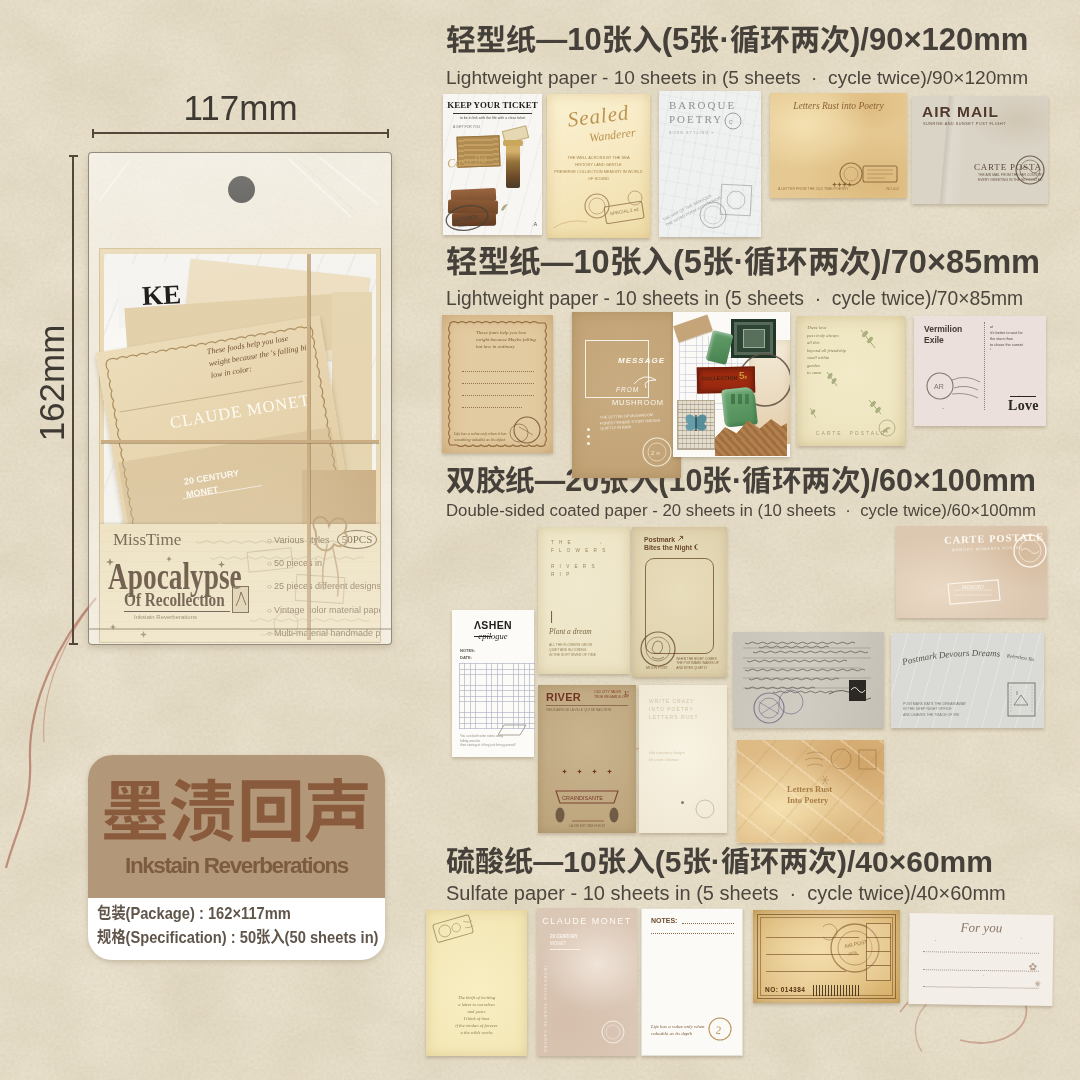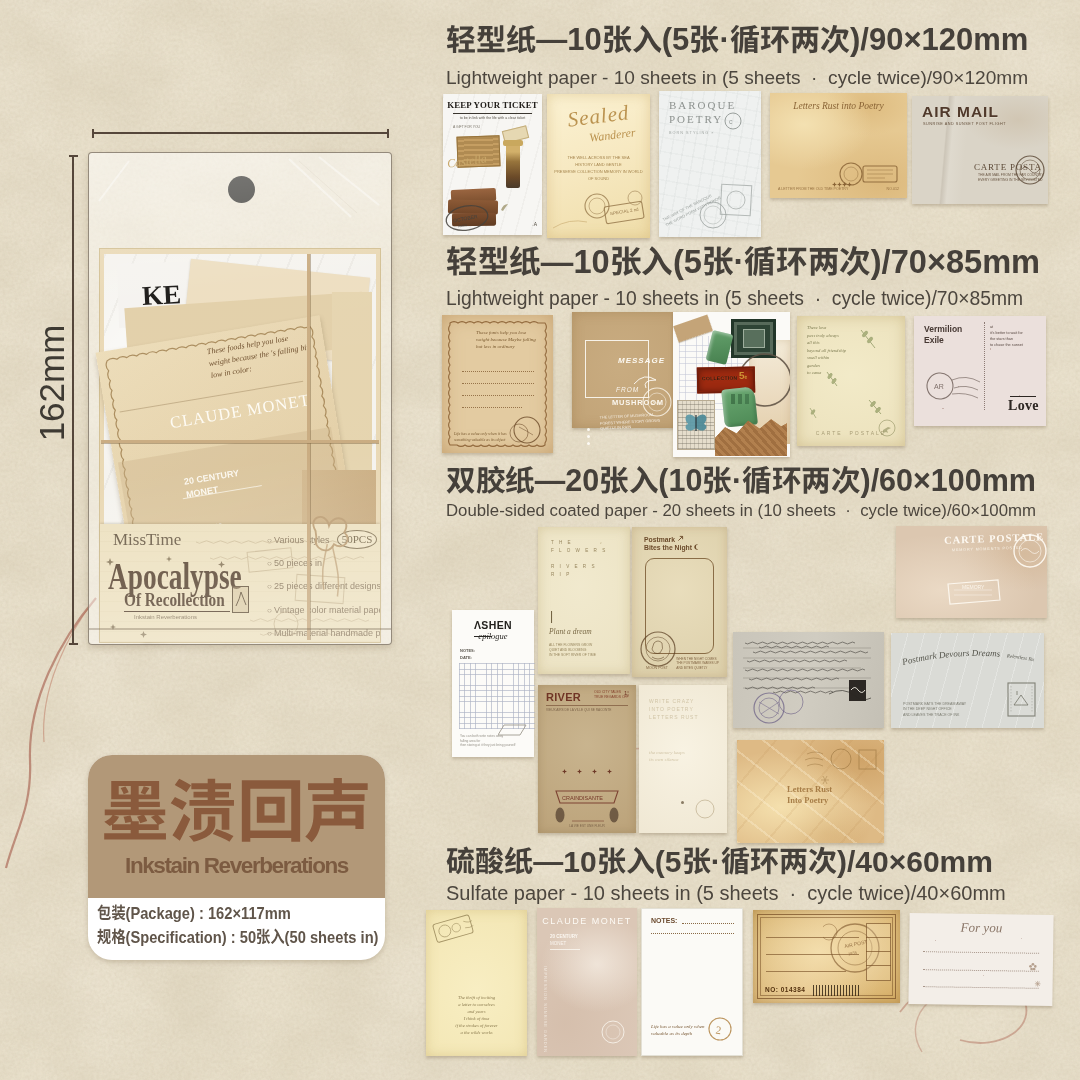--- a/index.html
+++ b/index.html
@@ -58,20 +58,21 @@
 <rect width="1080" height="1080" filter="url(#fib)" opacity="0.7"></rect>
 <rect width="1080" height="1080" filter="url(#grain)" opacity="0.45"></rect>
 
 <path d="M96,598 C60,640 28,700 30,760 C32,808 16,830 6,868" fill="none" stroke="#a45847" stroke-width="2.2" opacity="0.6"></path>
 <path d="M96,598 C66,636 40,690 44,742" fill="none" stroke="#b86a55" stroke-width="1.2" opacity="0.45"></path>
 
 <path d="M900,1012 C930,970 1000,960 1022,996 C1040,1026 1000,1052 960,1040" fill="none" stroke="#a45847" stroke-width="1.8" opacity="0.4"></path>
 <path d="M922,1052 C902,1020 930,986 972,988 M610,756 C640,742 676,748 690,768" fill="none" stroke="#a45847" stroke-width="1.4" opacity="0.32"></path>
 </svg>
 
+<div class="abs" style="left:92px;top:88px;width:297px;text-align:center;font-size:35px;color:#3e3a33">117mm</div>
 
 <div class="abs" style="left:92px;top:132px;width:297px;height:2px;background:#55463a"></div>
 <div class="abs" style="left:92px;top:129px;width:1.5px;height:9px;background:#55463a"></div>
 <div class="abs" style="left:387px;top:129px;width:1.5px;height:9px;background:#55463a"></div>
 
 <div class="abs" style="left:-48px;top:363px;width:200px;text-align:center;font-size:35px;color:#3e3a33;transform:rotate(-90deg)">162mm</div>
 
 <div class="abs" style="left:72px;top:155px;width:2px;height:490px;background:#55463a"></div>
 <div class="abs" style="left:69px;top:155px;width:9px;height:1.5px;background:#55463a"></div>
 <div class="abs" style="left:69px;top:643px;width:9px;height:1.5px;background:#55463a"></div>
@@ -404,28 +405,28 @@
  <div class="abs" style="left:20px;top:80px;width:72px;border-bottom:1px dotted #97744a"></div>
  <div class="abs" style="left:20px;top:92px;width:60px;border-bottom:1px dotted #97744a"></div>
  <div class="abs ser" style="left:12px;top:116px;width:58px;font-style:italic;font-size:4px;line-height:5.5px;color:#7a5a30">Life has a value only when it has something valuable as its object</div>
  <svg class="abs" style="right:6px;bottom:6px" width="42" height="34">
         <circle cx="22" cy="17" r="13" fill="none" stroke="#6b4a28" stroke-width="1.1" opacity=".8"></circle>
         <circle cx="14" cy="20" r="9" fill="none" stroke="#6b4a28" stroke-width=".8" opacity=".7"></circle>
         <path d="M14,14 q8,4 14,8" stroke="#6b4a28" stroke-width=".7" fill="none" opacity=".7"></path>
       </svg>
 </div>
 
-<div class="card" style="left:572px;top:312px;width:109px;height:116px;background:radial-gradient(130px 150px at 45% 45%,rgba(215,190,150,.4),transparent 80%),#bfa073;box-shadow:inset 0 0 12px rgba(140,105,60,.35),0 2px 3px rgba(110,90,60,.3)">
+<div class="card" style="left:572px;top:312px;width:109px;height:166px;background:radial-gradient(130px 150px at 45% 45%,rgba(215,190,150,.4),transparent 80%),#bfa073;box-shadow:inset 0 0 12px rgba(140,105,60,.35),0 2px 3px rgba(110,90,60,.3)">
  <div class="abs" style="left:13px;top:28px;width:64px;height:58px;border:1px solid rgba(255,255,252,.85)"></div>
  <div class="abs" style="left:46px;top:44px;font-size:8px;font-weight:bold;font-style:italic;color:rgba(255,253,248,.95);letter-spacing:1px">MESSAGE</div>
  <svg class="abs" style="left:58px;top:56px" width="40" height="24">
         <path d="M4,16 q10,-12 22,-4 q-14,0 -10,8" stroke="rgba(255,253,248,.9)" stroke-width="1" fill="none"></path>
       </svg>
  <div class="abs" style="left:44px;top:74px;font-size:6.5px;font-style:italic;color:rgba(255,253,248,.9);letter-spacing:1px">FROM</div>
- <div class="abs" style="left:40px;top:86px;font-size:7.5px;font-weight:bold;color:rgba(255,253,248,.93);letter-spacing:.8px">MUSHROOM</div>
+ <div class="abs" style="left:40px;top:86px;font-size:7.5px;font-weight:normal;color:rgba(255,253,248,.93);letter-spacing:.8px">MUSHROOM</div>
  <div class="abs" style="left:28px;top:102px;width:66px;font-size:3.8px;line-height:5.5px;color:rgba(255,253,248,.8);transform:rotate(-3deg)">THE LETTER OF MUSHROOM FOREST WHERE STORY GROWS QUIETLY IN RAIN</div>
  <div class="abs" style="left:15px;top:116px;width:3px;height:3px;border-radius:50%;background:rgba(255,253,248,.9);box-shadow:0 7px 0 rgba(255,253,248,.9),0 14px 0 rgba(255,253,248,.9)"></div>
  <svg class="abs" style="right:4px;bottom:8px" width="40" height="36">
         <circle cx="20" cy="18" r="14" fill="none" stroke="rgba(255,250,240,.8)" stroke-width="1.1"></circle>
         <circle cx="20" cy="18" r="9" fill="none" stroke="rgba(255,250,240,.7)" stroke-width=".7"></circle>
         <text x="14" y="21" font-size="6" fill="rgba(255,250,240,.8)">2 ∞</text>
       </svg>
 </div>
 
 <div class="card" style="left:673px;top:312px;width:117px;height:145px;background:#fbfaf7;overflow:hidden">

